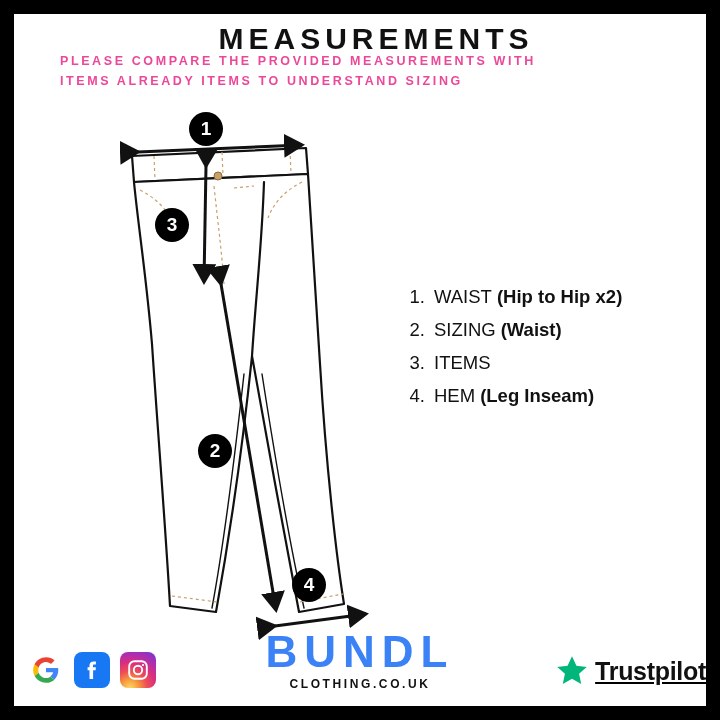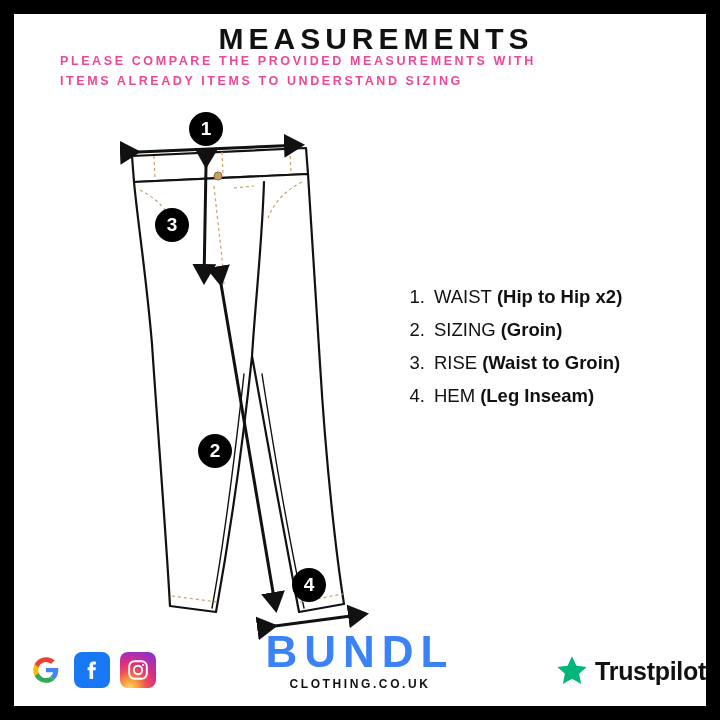--- a/index.html
+++ b/index.html
@@ -149,20 +149,21 @@
     background: radial-gradient(circle at 28% 100%, #fdd76a 0%, #f7a03c 18%, #ef4e56 38%, #d92e7f 58%, #a42fb8 80%, #6f37d0 100%);
   }
 
   .trustpilot {
     position: absolute;
     right: 0;
     top: 640px;
     display: flex;
     align-items: center;
     gap: 6px;
+    text-decoration: underline;
   }
   .tp-label {
     font-size: 25px;
     font-weight: bold;
     color: #111111;
     letter-spacing: -0.3px;
   }
 </style>
 </head>
 <body>
@@ -242,26 +243,25 @@
 
     <div class="legend">
       <div class="legend-row">
         <span class="legend-num">1.</span>
         <span class="legend-term">WAIST</span>
         <span class="legend-desc">(Hip to Hip x2)</span>
       </div>
       <div class="legend-row">
         <span class="legend-num">2.</span>
         <span class="legend-term">SIZING</span>
-        <span class="legend-desc">(Groin)</span>
+        <span class="legend-desc">(Waist)</span>
       </div>
       <div class="legend-row">
         <span class="legend-num">3.</span>
-        <span class="legend-term">RISE</span>
-        <span class="legend-desc">(Waist to Groin)</span>
+        <span class="legend-term">ITEMS</span>
       </div>
       <div class="legend-row">
         <span class="legend-num">4.</span>
         <span class="legend-term">HEM</span>
         <span class="legend-desc">(Leg Inseam)</span>
       </div>
     </div>
 
     <div class="brand">
       <div class="brand-name">BUNDL</div>

